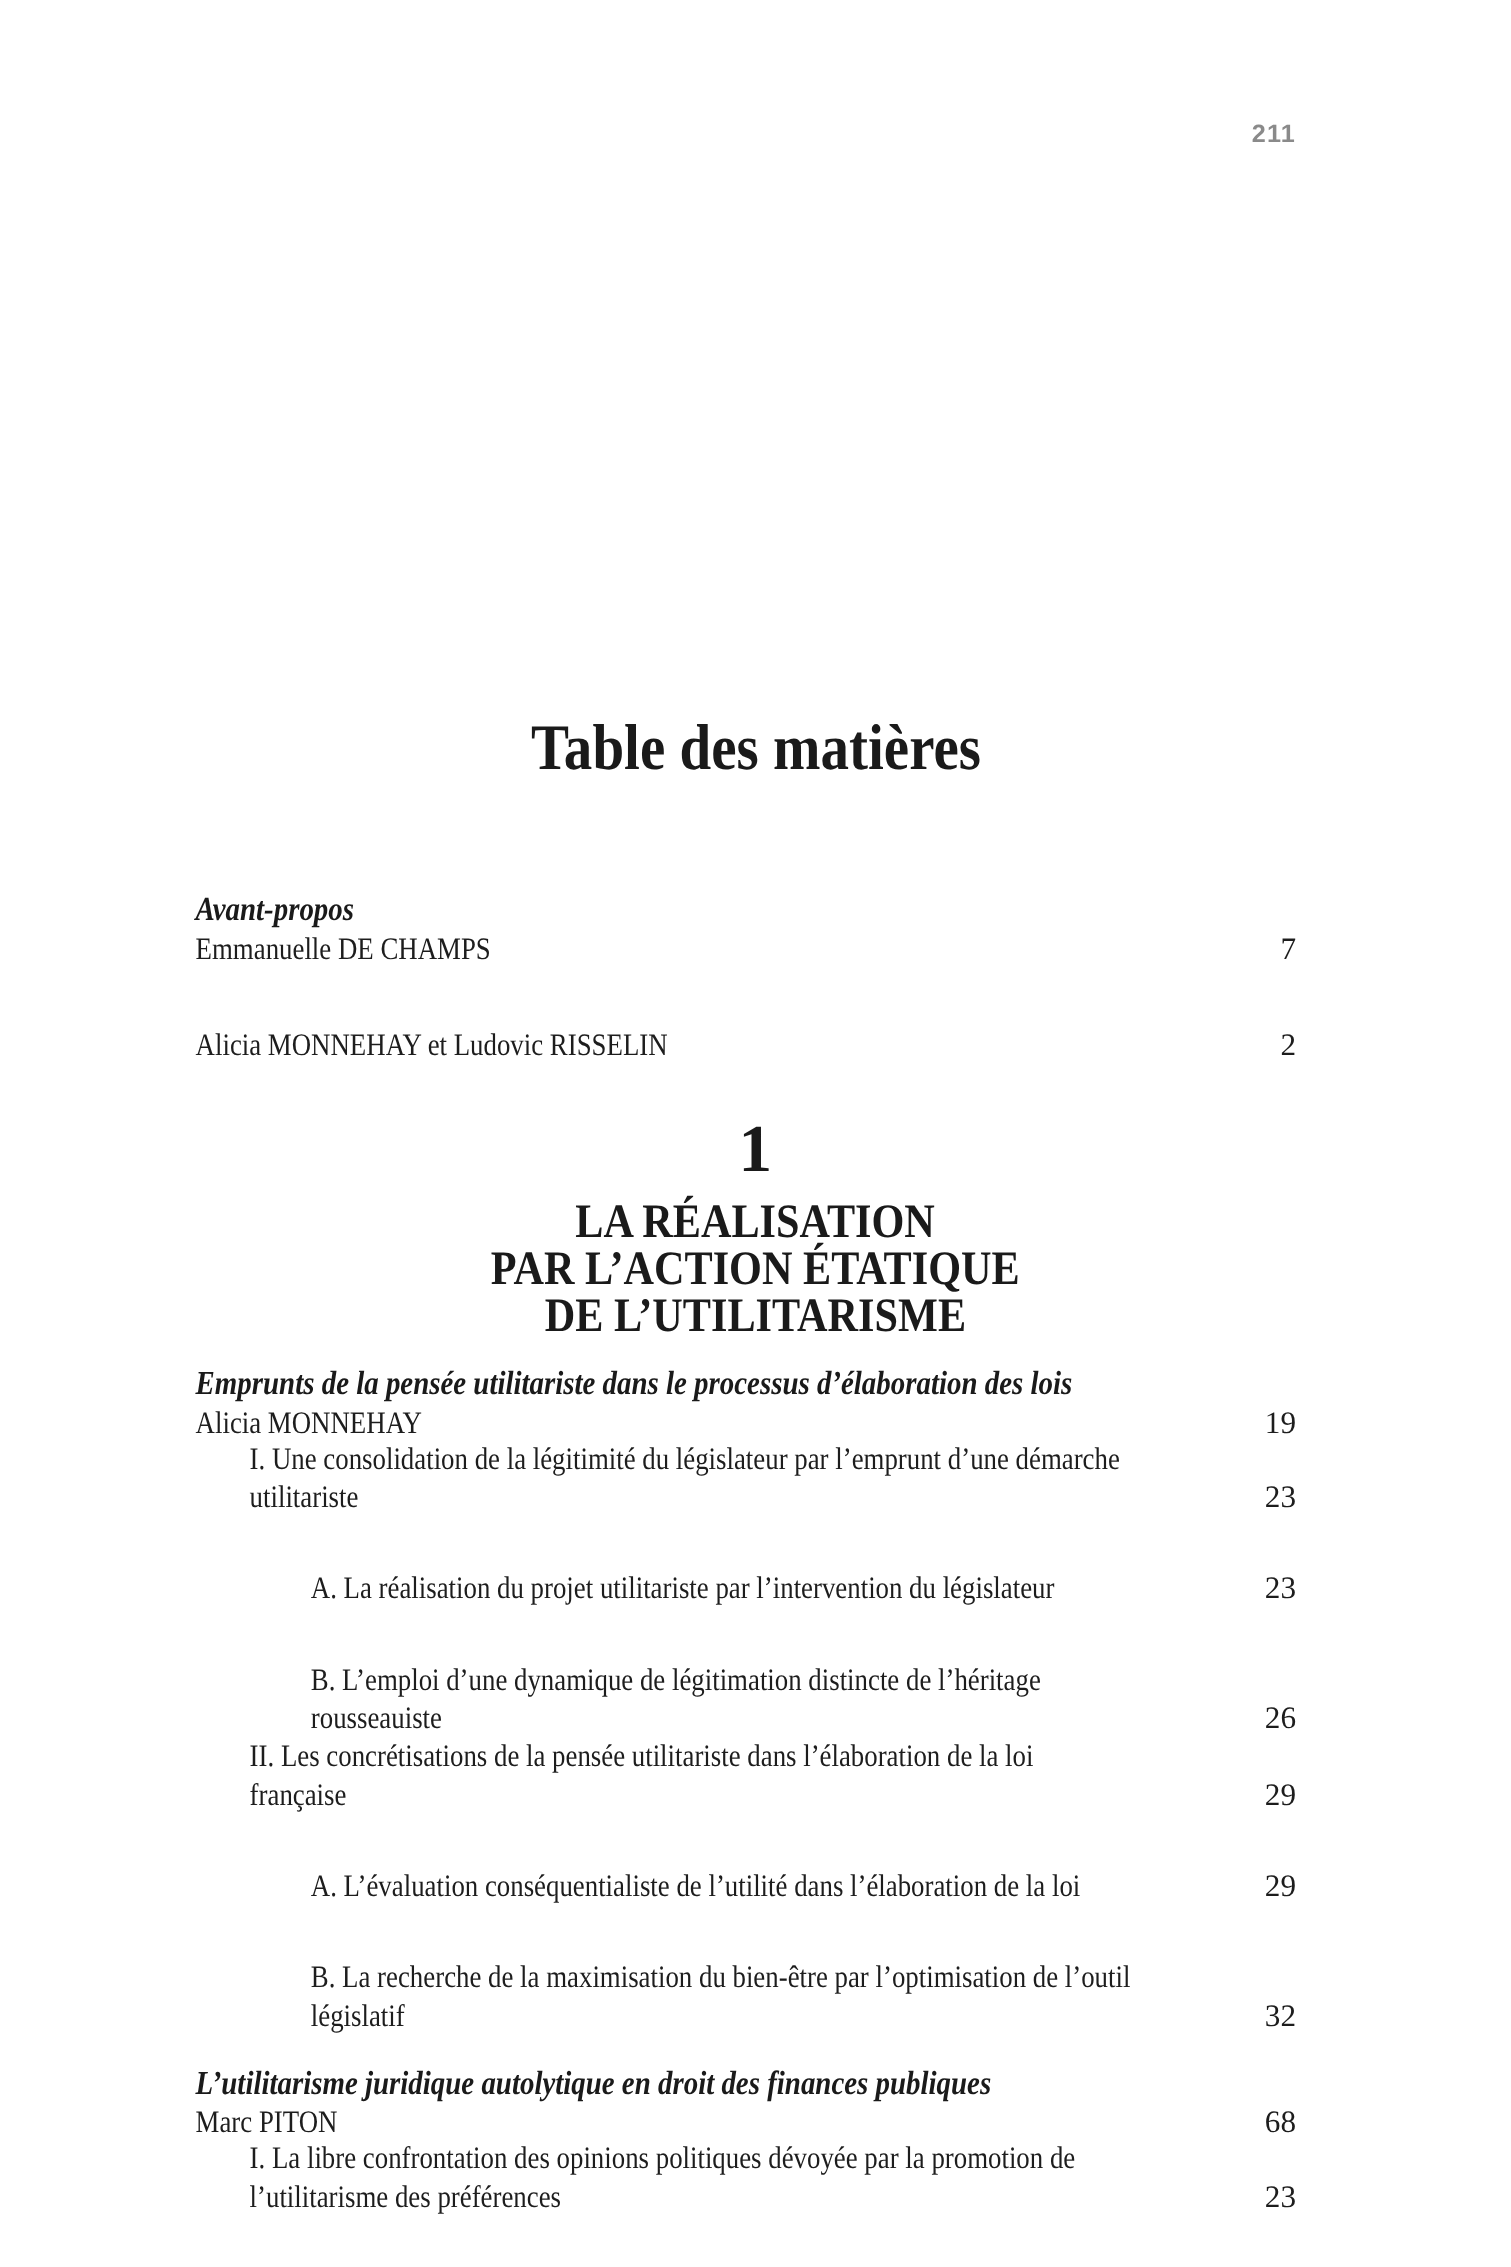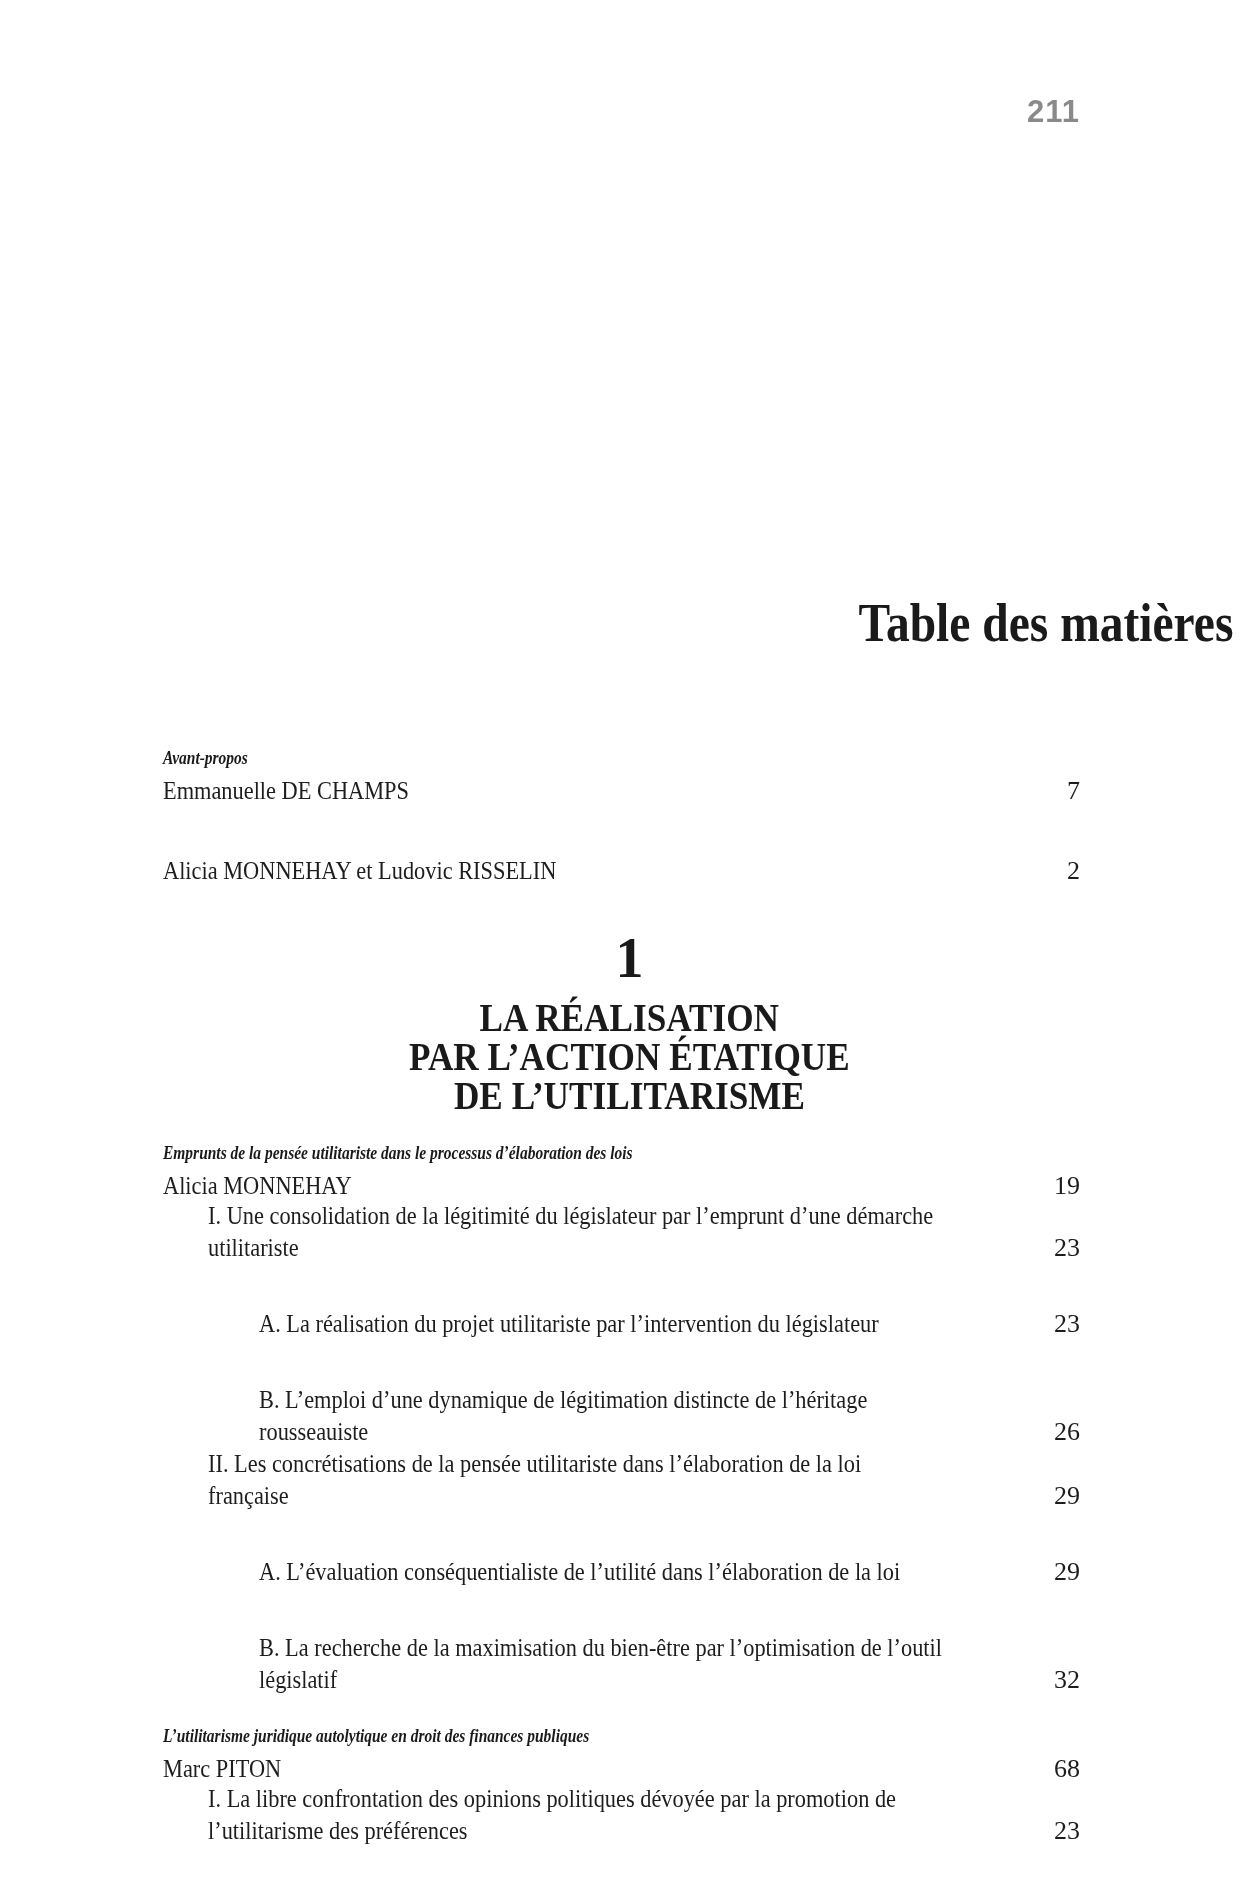--- a/index.html
+++ b/index.html
@@ -2,32 +2,32 @@
 <html><head>
 <meta charset="utf-8">
 <style>
   html,body{margin:0;padding:0;}
   body{
     width:1259px;height:1889px;background:#ffffff;position:relative;overflow:hidden;
     font-family:"Liberation Serif", serif;color:#1d1d1d;
   }
   .folio{
     position:absolute;top:94px;right:179px;
-    font-family:"Liberation Sans", sans-serif;font-weight:700;font-size:31px;
+    font-family:"Liberation Sans", sans-serif;font-weight:700;font-size:21px;
     color:#8a8a8a;letter-spacing:1px;line-height:36px;
   }
   .main-title{
     position:absolute;top:596px;left:0;width:1259px;margin:0;
-    text-align:right;font-weight:700;font-size:54px;line-height:54px;color:#1a1a1a;
+    text-align:center;font-weight:700;font-size:54px;line-height:54px;color:#1a1a1a;
   }
   .tc{display:inline-block;transform:scaleX(0.88);transform-origin:50% 50%;}
   .toc{position:absolute;left:163px;top:742px;width:917px;}
   .tl{display:block;width:1150px;transform:scaleX(0.86);transform-origin:0 0;white-space:pre-line;}
   .group-title{
-    font-weight:700;font-style:italic;font-size:18px;line-height:33px;color:#1a1a1a;
+    font-weight:700;font-style:italic;font-size:28px;line-height:33px;color:#1a1a1a;
   }
   .row{position:relative;font-size:26px;line-height:32px;}
   .row .pagenum{
     position:absolute;right:0;bottom:0;font-size:26px;line-height:32px;
     font-style:normal;font-weight:400;color:#1d1d1d;
   }
   .lvl1{padding-left:45px;}
   .lvl2{padding-left:96px;margin-top:44px;}
   #front-slot .group + .group{margin-top:48px;}
   .part-heading{margin-top:43px;width:1259px;margin-left:-163px;text-align:center;color:#1a1a1a;}

